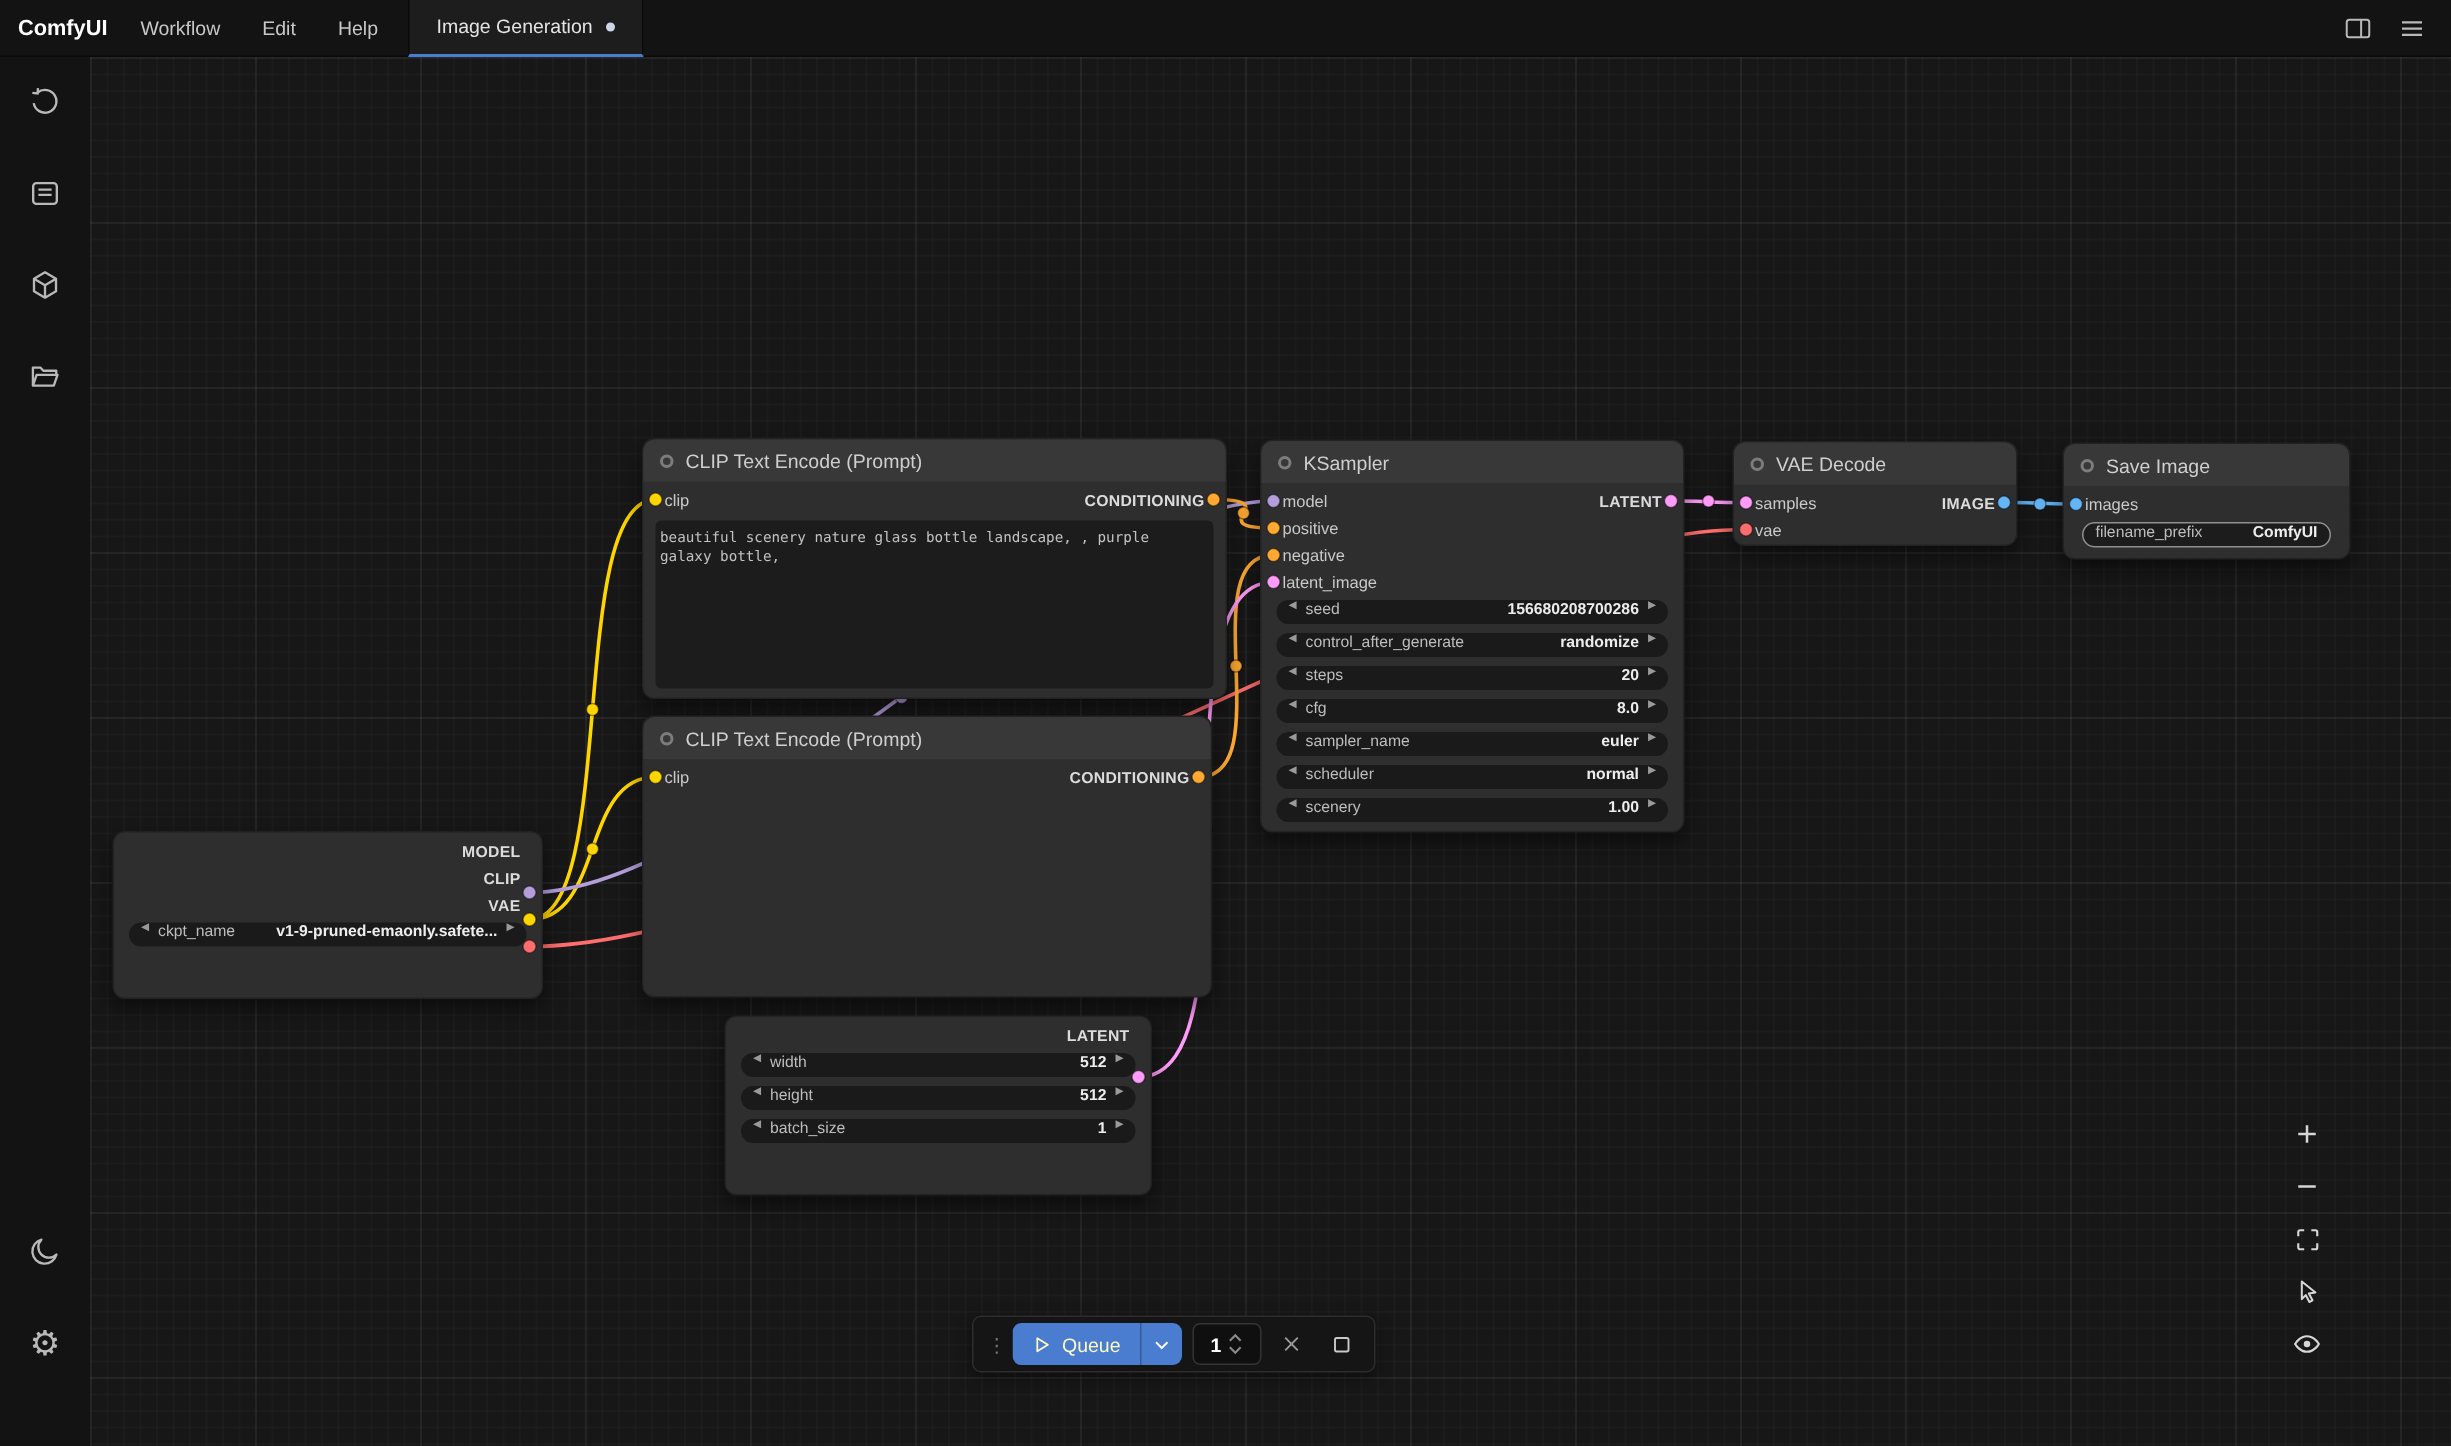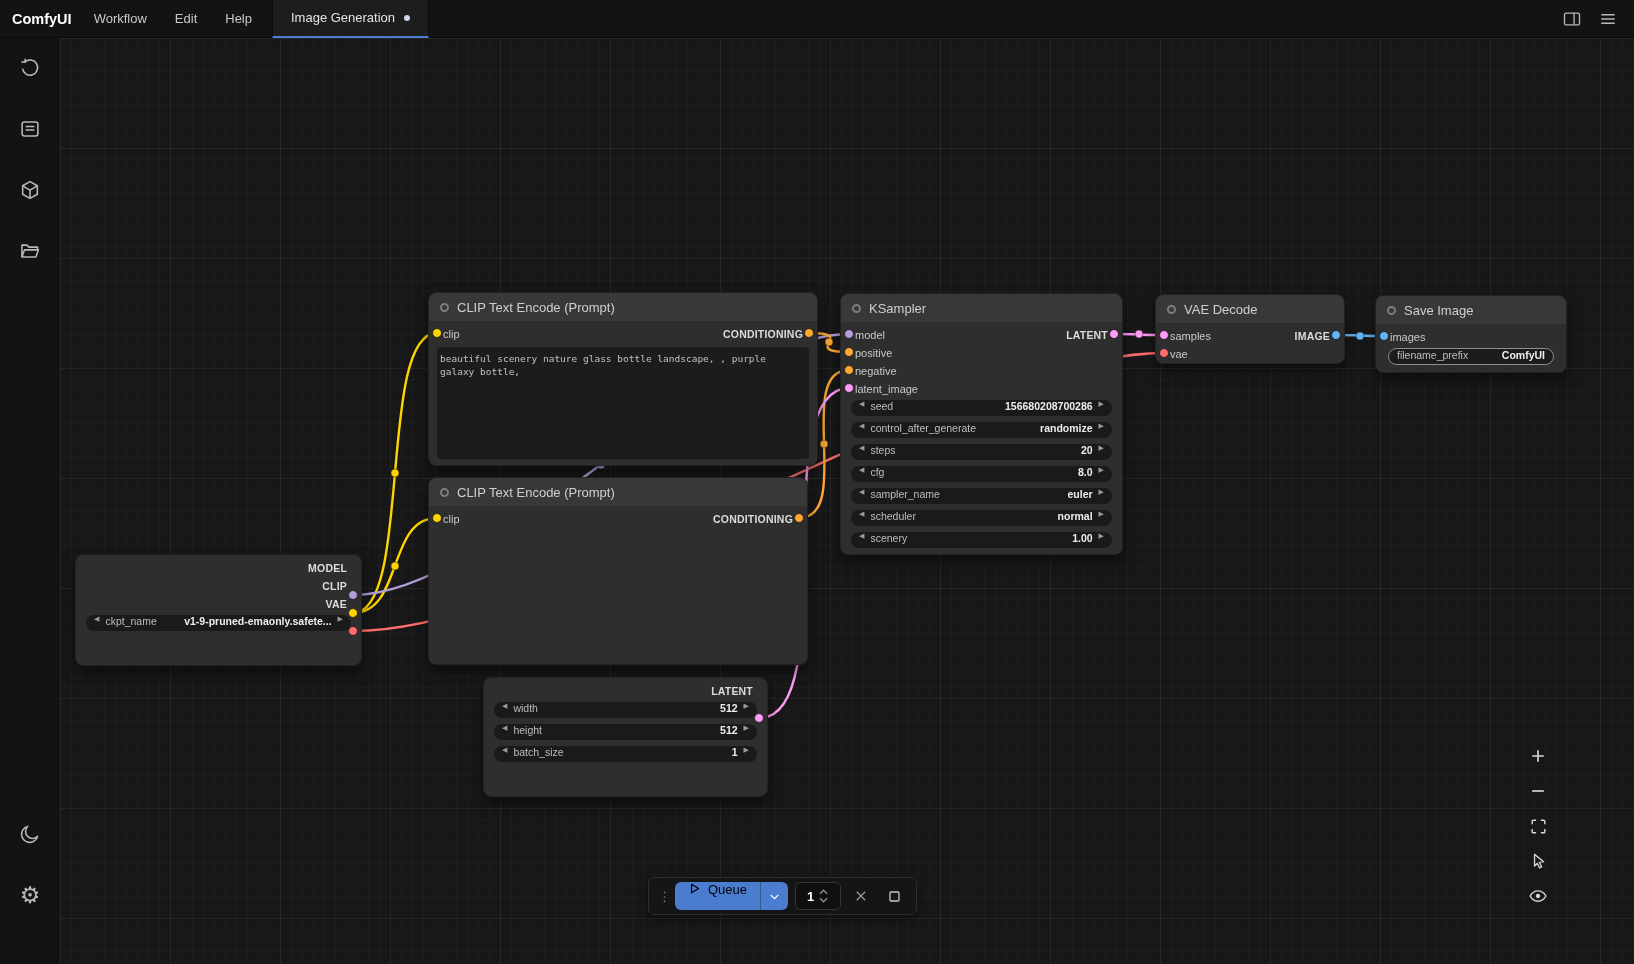--- a/index.html
+++ b/index.html
@@ -62,21 +62,21 @@
   .prompt{margin:4px 8px 8px;background:#1c1c1c;border-radius:4px;padding:5px 3px;
     font-family:"DejaVu Sans Mono",monospace;font-size:9.5px;color:#c2c2c2;line-height:1.4;
     overflow:hidden;cursor:text}
 
   
   .queue-bar{position:absolute;left:588px;top:839px;height:38px;display:flex;align-items:center;
     gap:7px;background:#151515;border:1px solid #2d2d2d;border-radius:6px;padding:0 9px;z-index:6;
     box-shadow:0 3px 10px rgba(0,0,0,.45)}
   .drag-handle{color:#777;font-size:13px;width:10px;text-align:center;cursor:grab;line-height:1}
   .queue-btn-group{display:flex;height:28px;border-radius:6px;overflow:hidden}
-  .queue-btn{display:flex;align-items:flex-start;gap:7px;background:#4a7dcf;color:#000000;border:none;
+  .queue-btn{display:flex;align-items:center;gap:7px;background:#4a7dcf;color:#fef9c3;border:none;
     padding:0 13px;font-size:13px;font-family:inherit;cursor:pointer}
   .queue-dropdown{width:28px;background:#4a7dcf;border:none;border-left:1px solid rgba(0,0,0,.28);
     display:flex;align-items:center;justify-content:center;color:#fff;cursor:pointer}
   .batch-spinner{height:28px;min-width:46px;background:#0f0f0f;border:1px solid #343434;
     border-radius:5px;display:flex;align-items:center;padding:0 5px 0 11px;gap:5px;cursor:text}
   .batch-value{color:#fff;font-size:13px;font-weight:bold}
   .spin-arrows{display:flex;flex-direction:column;gap:2px;color:#8a8a8a}
   .spin-arrows svg{cursor:pointer}
   .icon-btn{width:26px;height:26px;background:none;border:none;display:flex;align-items:center;
     justify-content:center;color:#9a9a9a;cursor:pointer}

